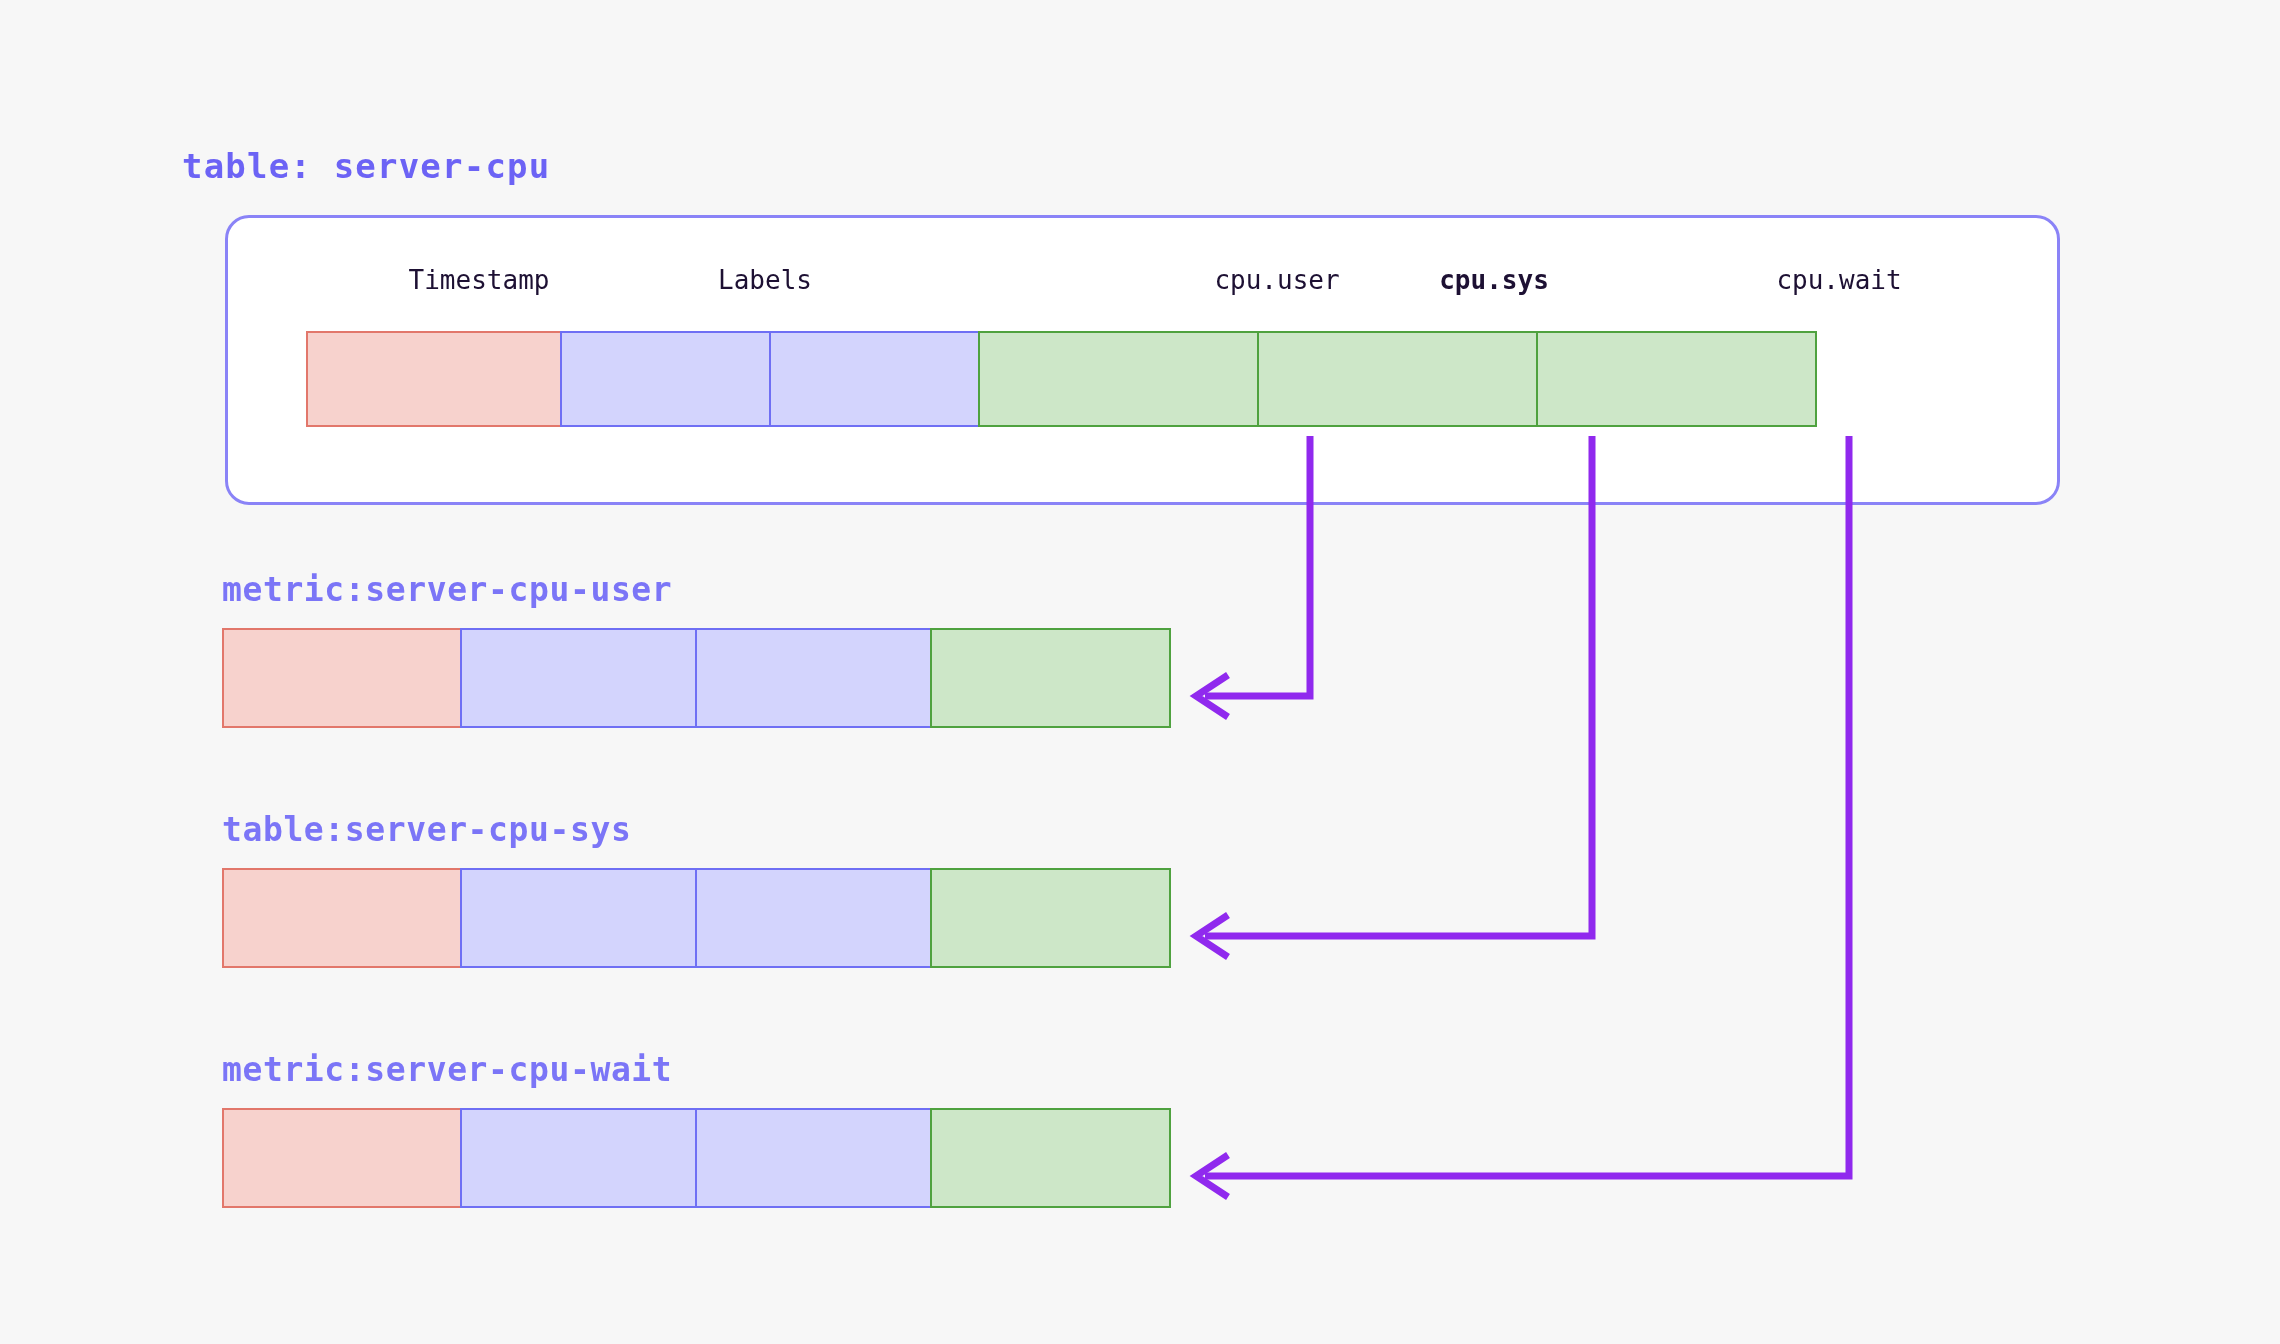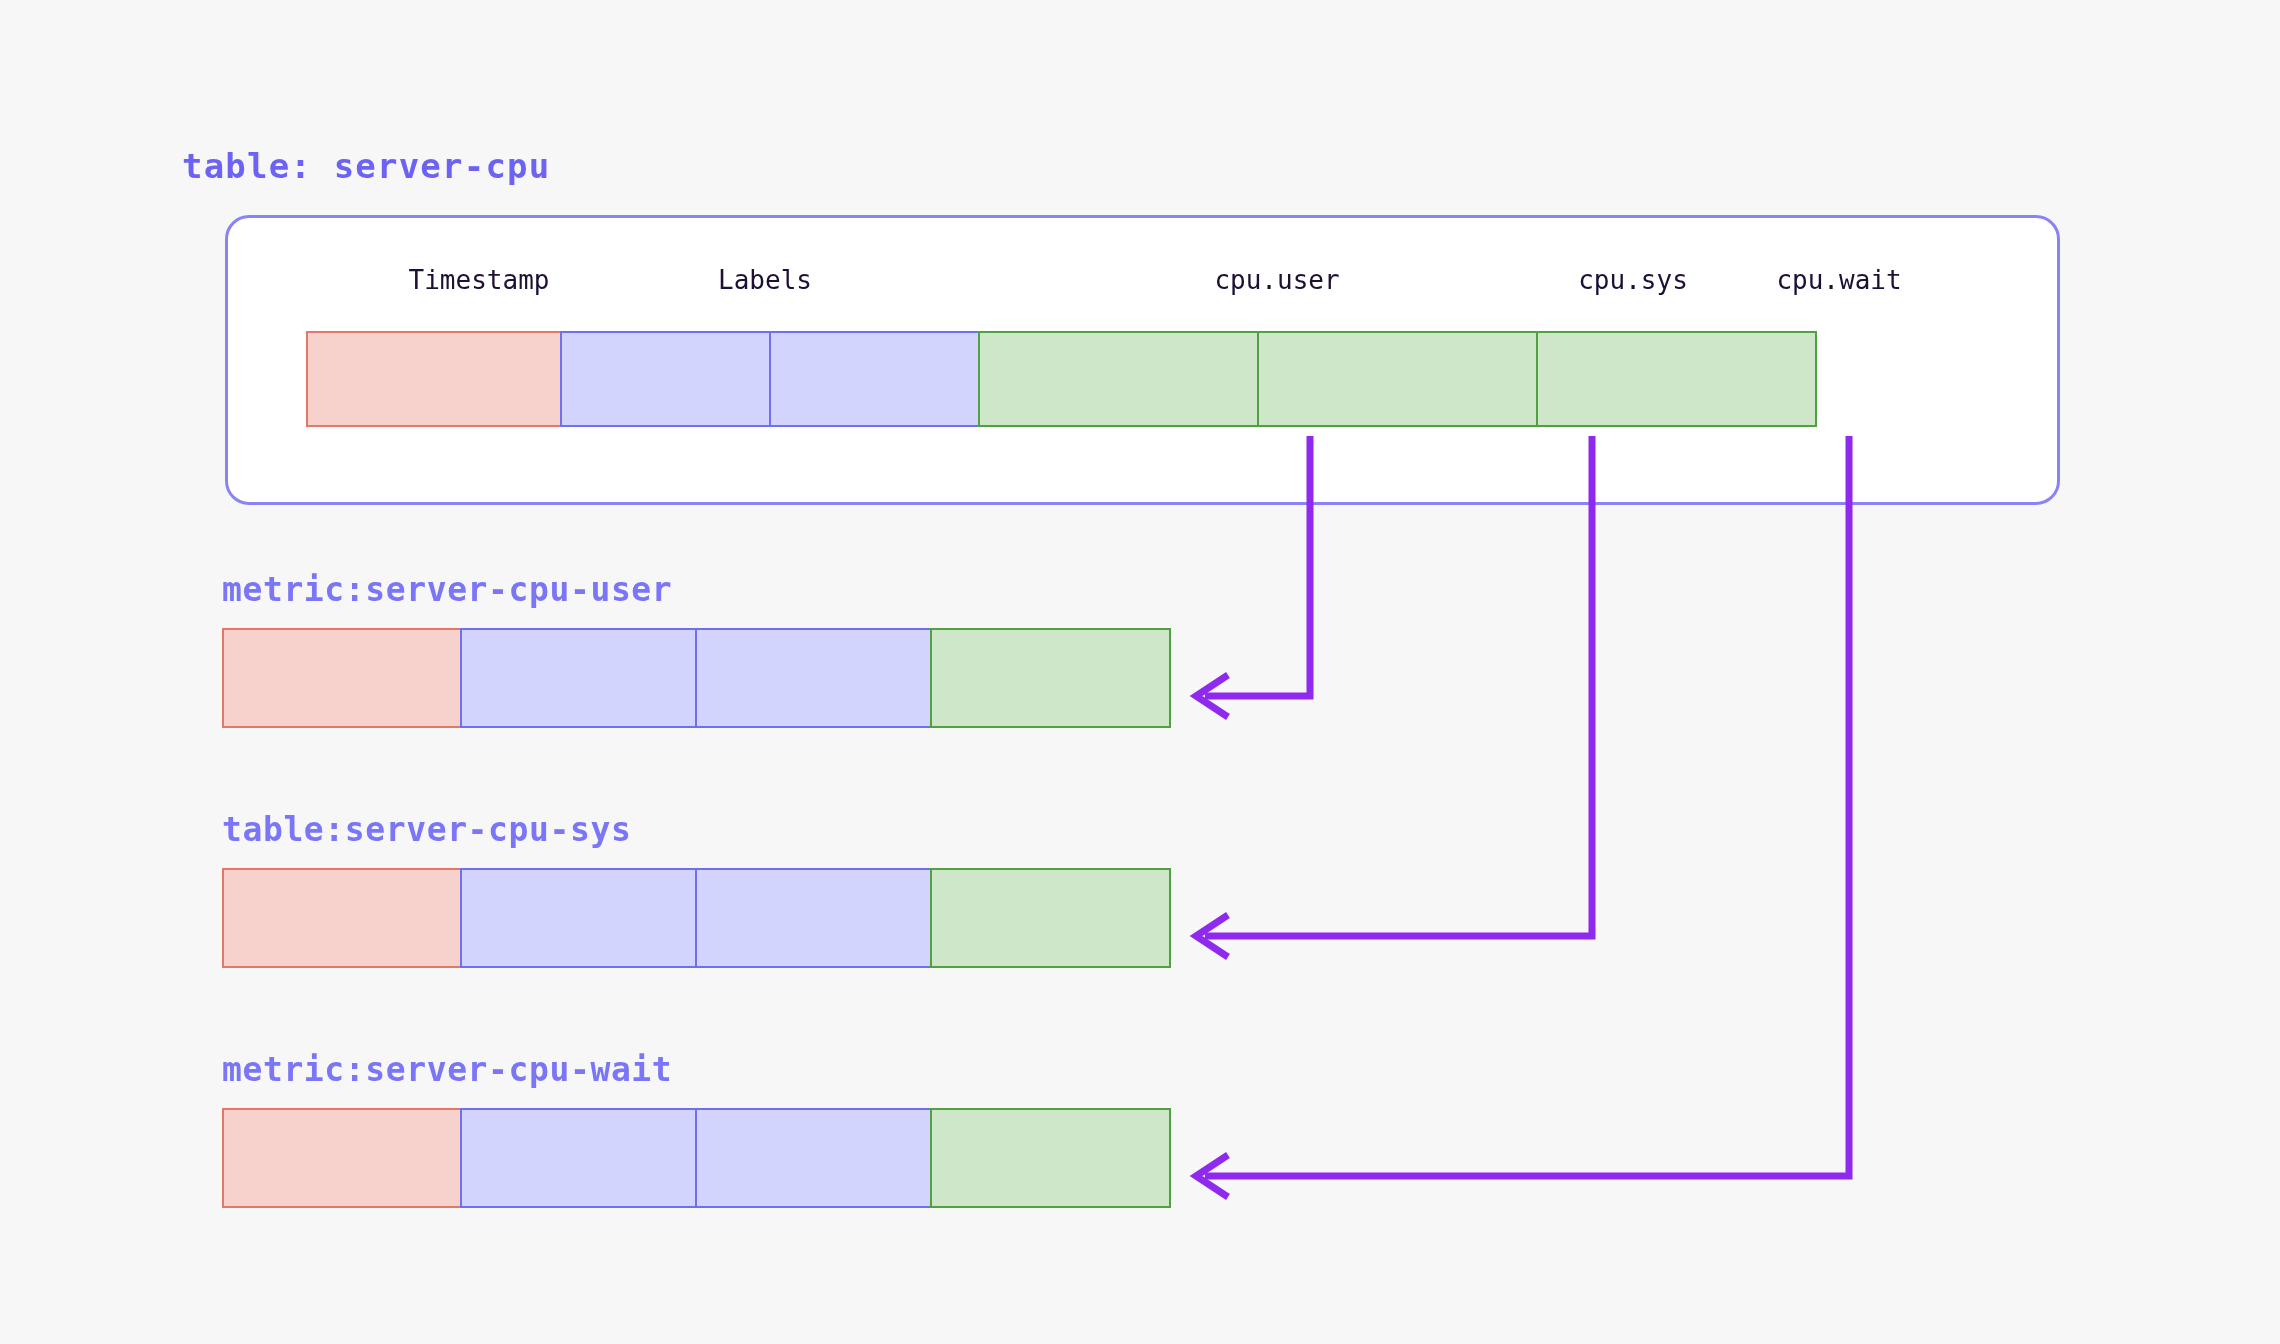--- a/index.html
+++ b/index.html
@@ -130,21 +130,21 @@
 <div id="stage">
 
   <div class="table-title">table: server-cpu</div>
 
   <div class="table-card">
 
     <div class="header-strip">
       <div class="col-header" style="left:251px;">Timestamp</div>
       <div class="col-header" style="left:537px;">Labels</div>
       <div class="col-header" style="left:1049px;">cpu.user</div>
-      <div class="col-header" style="left:1405px;">cpu.sys</div>
+      <div class="col-header" style="left:1266px;font-weight:bold;">cpu.sys</div>
       <div class="col-header" style="left:1611px;">cpu.wait</div>
     </div>
 
     <div class="cell-row">
       <div class="cell ts" style="width:256px;"></div>
       <div class="cell lbl" style="width:211px;"></div>
       <div class="cell lbl" style="width:211px;"></div>
       <div class="cell val" style="width:281px;"></div>
       <div class="cell val" style="width:281px;"></div>
       <div class="cell val" style="width:281px;"></div>

